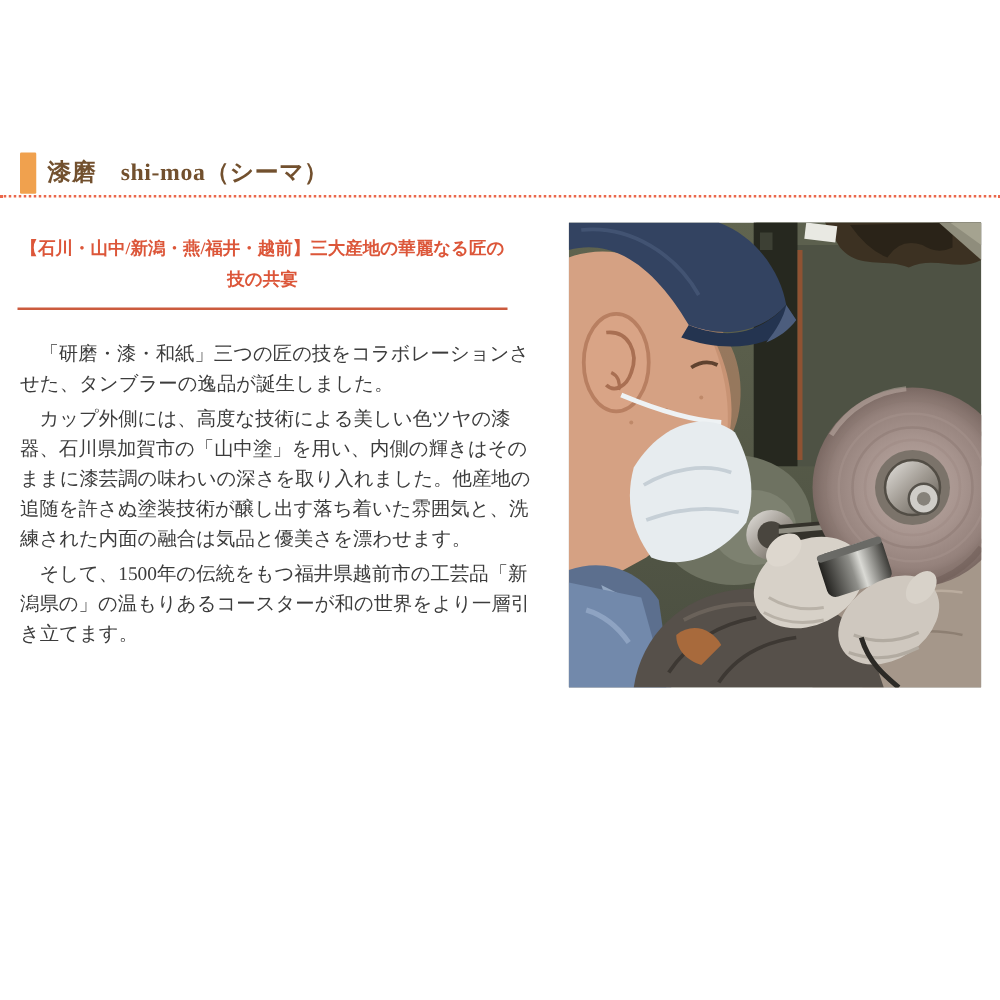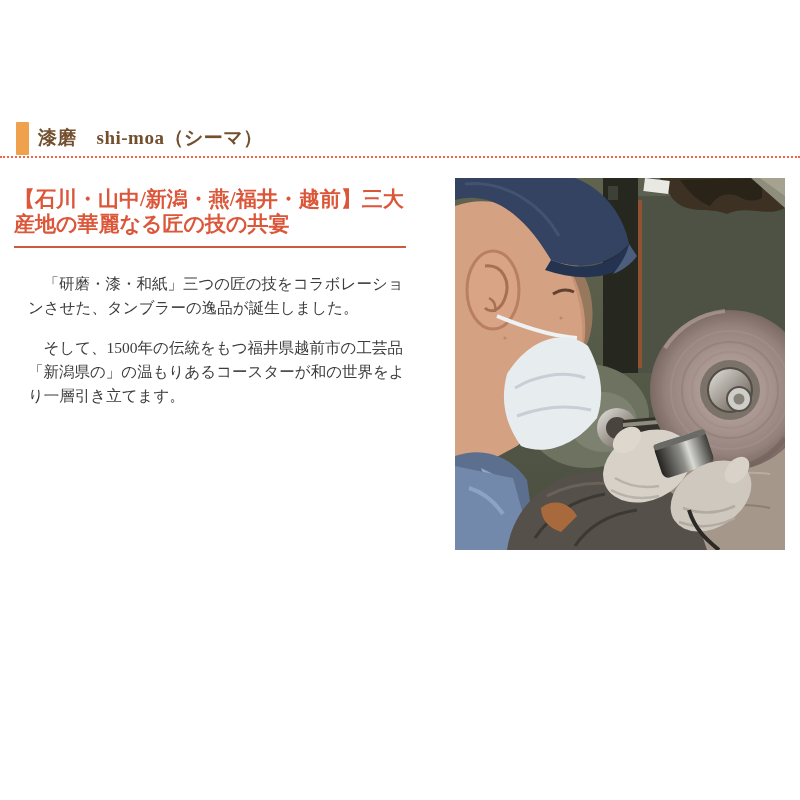--- a/index.html
+++ b/index.html
@@ -21,25 +21,25 @@
     position:absolute;left:38px;top:4px;margin:0;
     font-size:19px;font-weight:bold;color:#72502e;letter-spacing:0.5px;
     white-space:pre;
   }
   
   .text-col{
     position:absolute;left:12px;top:187px;width:421px;
   }
   .article-heading{
     margin:0 0 24px 2px;width:392px;
-    font-size:21px;line-height:25px;font-weight:bold;color:#dc5639;
-    border-bottom:2px solid #cb5b3e;padding-bottom:9px;
+    font-size:14px;line-height:25px;font-weight:bold;color:#dc5639;
+    border-bottom:2px solid #cb5b3e;padding-bottom:9px;text-align:center;
   }
   .article-body p{
-    margin:16px;font-size:15.5px;line-height:24px;color:#3c3c3c;
+    margin:4px;font-size:15.5px;line-height:24px;color:#3c3c3c;
     white-space:pre-wrap;
   }
   
   .photo{
     position:absolute;left:455px;top:178px;width:330px;height:372px;
   }
   .photo svg{display:block;}
 </style>
 </head>
 <body>
@@ -48,20 +48,21 @@
 
   <div class="header">
     <span class="accent-bar"></span>
     <h1 class="page-title">漆磨　shi-moa（シーマ）</h1>
   </div>
 
   <div class="text-col">
     <h2 class="article-heading">【石川・山中/新潟・燕/福井・越前】三大産地の華麗なる匠の技の共宴</h2>
     <div class="article-body">
       <p>　「研磨・漆・和紙」三つの匠の技をコラボレーションさせた、タンブラーの逸品が誕生しました。</p>
+      <p>　カップ外側には、高度な技術による美しい色ツヤの漆器、石川県加賀市の「山中塗」を用い、内側の輝きはそのままに漆芸調の味わいの深さを取り入れました。他産地の追随を許さぬ塗装技術が醸し出す落ち着いた雰囲気と、洗練された内面の融合は気品と優美さを漂わせます。</p>
       <p>　そして、1500年の伝統をもつ福井県越前市の工芸品「新潟県の」の温もりあるコースターが和の世界をより一層引き立てます。</p>
     </div>
   </div>
 
   <div class="photo">
     <svg viewBox="0 0 330 372" width="330" height="372" xmlns="http://www.w3.org/2000/svg">
       <defs>
         <linearGradient id="machineG" x1="0" y1="0" x2="0" y2="1">
           <stop offset="0" stop-color="#60644f"></stop>
           <stop offset="1" stop-color="#4a4e40"></stop>

